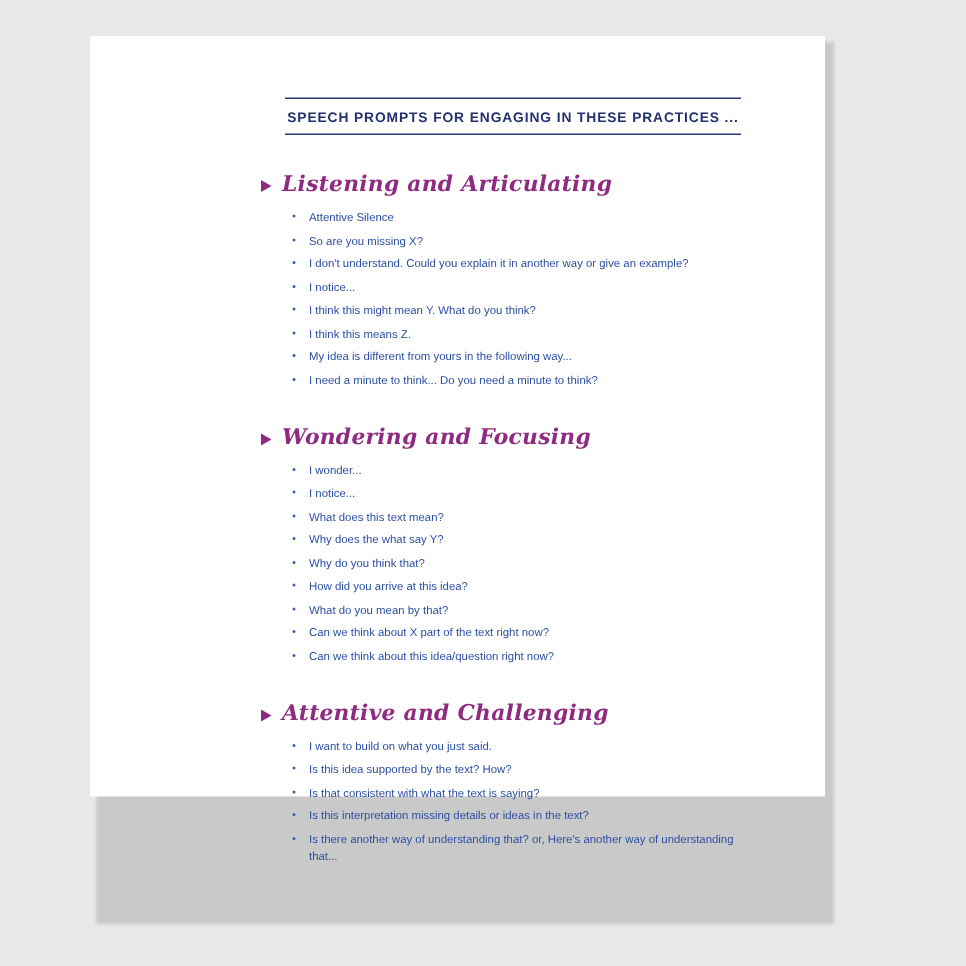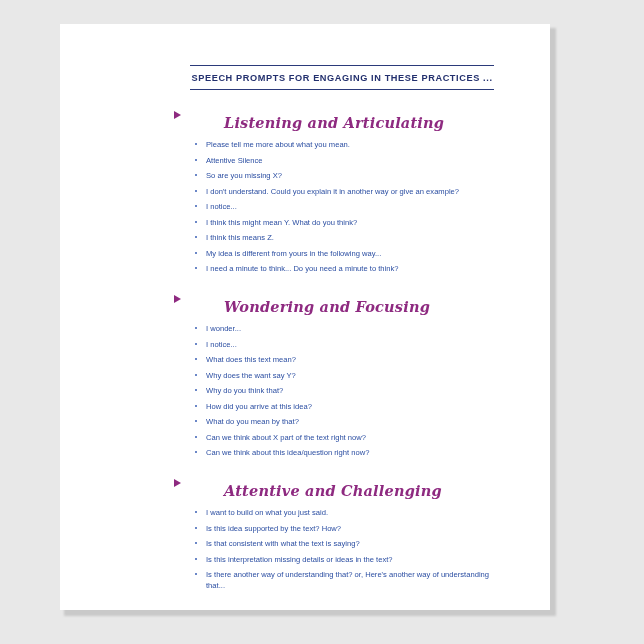--- a/index.html
+++ b/index.html
@@ -25,21 +25,21 @@
     width: 492px;
     height: 588px;
     background: #c9c9c9;
     filter: blur(1px);
   }
   .poster {
     position: absolute;
     left: 60px;
     top: 24px;
     width: 490px;
-    height: 586px;
+    height: 507px;
     background: #ffffff;
     box-sizing: border-box;
   }
   .sheet {
     position: absolute;
     left: 22px;
     top: 16px;
     right: 22px;
     bottom: 14px;
     background: #ffffff;
@@ -66,24 +66,23 @@
     padding: 7px 0 6px 0;
     font-family: "Liberation Sans", sans-serif;
   }
 
   .section {
     margin-left: 108px;
     margin-right: 26px;
   }
   .section-head {
     display: flex;
-    align-items: flex-start;
+    align-items: flex-end;
     margin-top: 24px;
     margin-left: -16px;
-    gap: 36px;
   }
   .tri {
     width: 0;
     height: 0;
     border-top: 4.5px solid transparent;
     border-bottom: 4.5px solid transparent;
     border-left: 7px solid #8e2a80;
     margin-right: 7px;
     position: relative;
     top: -3px;
@@ -134,42 +133,41 @@
         <div class="doc-title">SPEECH PROMPTS FOR ENGAGING IN THESE PRACTICES ...</div>
         <div class="title-rule thin"></div>
       </div>
 
       <div class="section">
         <div class="section-head">
           <span class="tri"></span>
           <span class="section-title">Listening and Articulating</span>
         </div>
         <ul class="prompts">
-          <li>Please tell me more about what you mean.</li>
           <li>Attentive Silence</li>
           <li>So are you missing X?</li>
           <li>I don't understand. Could you explain it in another way or give an example?</li>
           <li>I notice...</li>
           <li>I think this might mean Y. What do you think?</li>
           <li>I think this means Z.</li>
           <li>My idea is different from yours in the following way...</li>
           <li>I need a minute to think... Do you need a minute to think?</li>
         </ul>
       </div>
 
       <div class="section">
         <div class="section-head">
           <span class="tri"></span>
           <span class="section-title">Wondering and Focusing</span>
         </div>
         <ul class="prompts">
           <li>I wonder...</li>
           <li>I notice...</li>
           <li>What does this text mean?</li>
-          <li>Why does the want say Y?</li>
+          <li>Why does the what say Y?</li>
           <li>Why do you think that?</li>
           <li>How did you arrive at this idea?</li>
           <li>What do you mean by that?</li>
           <li>Can we think about X part of the text right now?</li>
           <li>Can we think about this idea/question right now?</li>
         </ul>
       </div>
 
       <div class="section">
         <div class="section-head">

